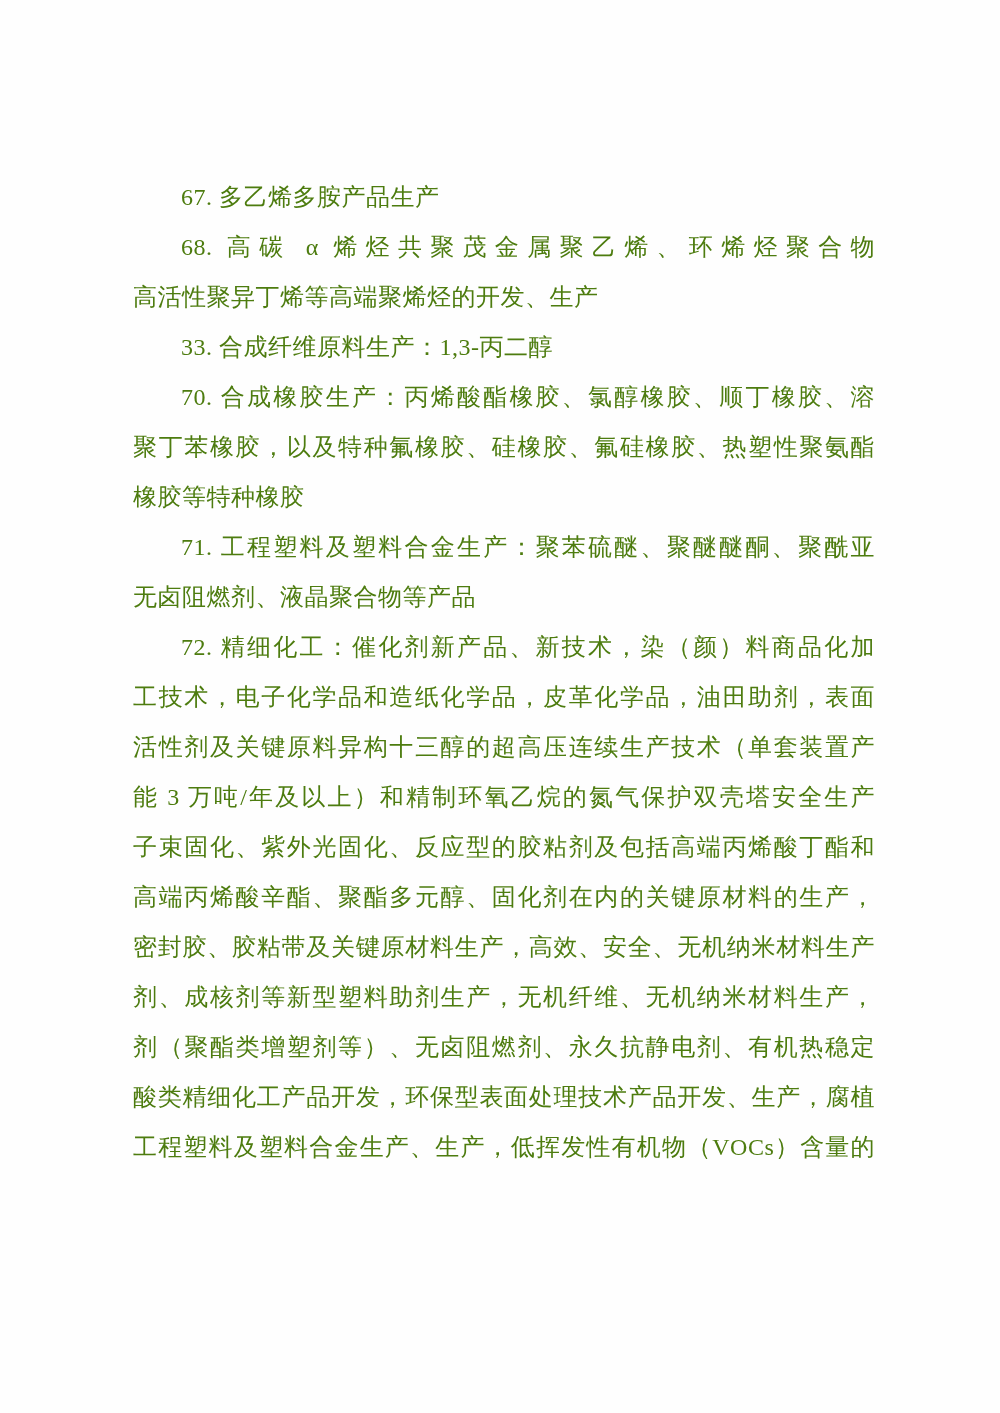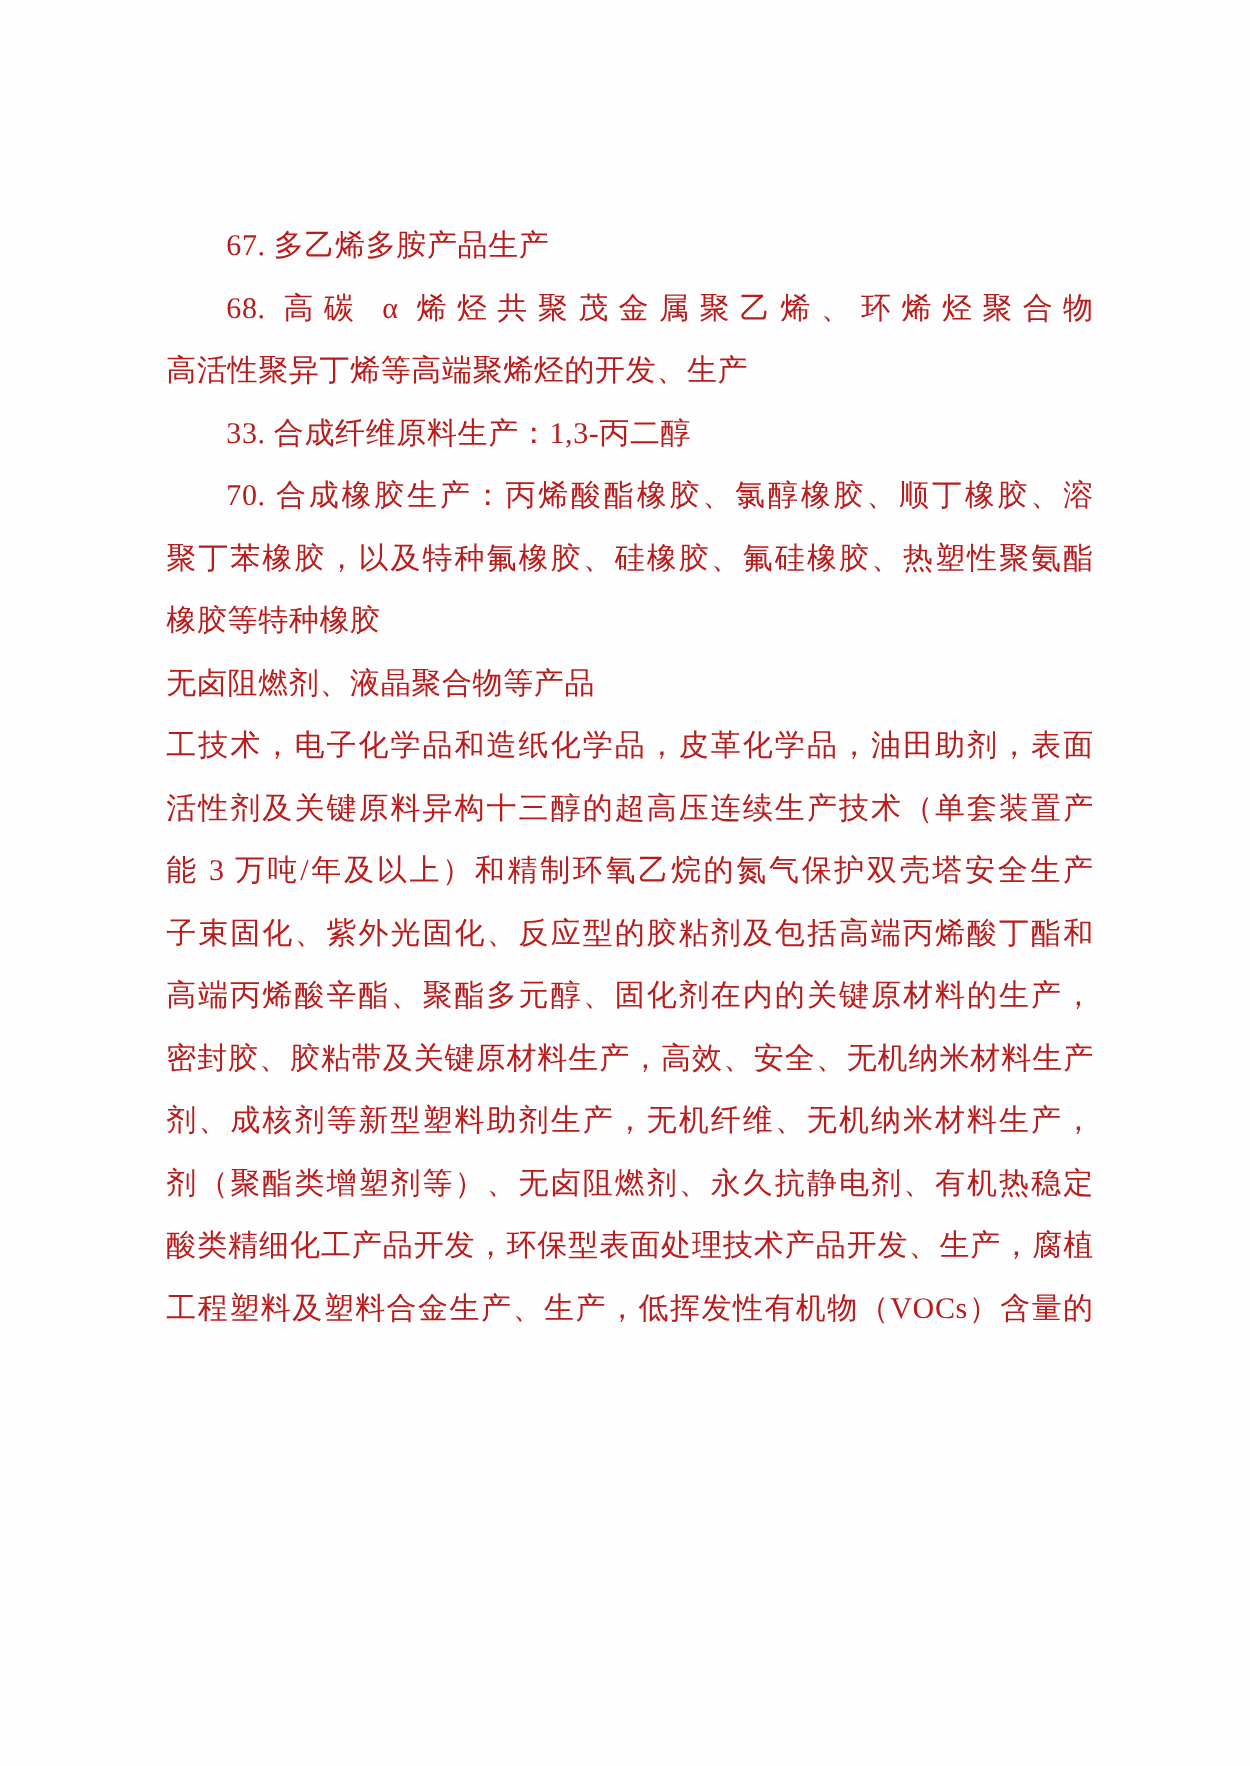--- a/index.html
+++ b/index.html
@@ -15,21 +15,21 @@
     overflow: hidden;
   }
   .textblock {
     position: absolute;
     left: 133px;
     top: 172px;
     width: 742px;
     font-family: "Liberation Serif", "DejaVu Serif", serif;
     font-size: 24px;
     line-height: 50px;
-    color: #b91c1c;
+    color: #4d7c0f;
     letter-spacing: 0.5px;
   }
   .para {
     margin: 0;
     padding: 0;
   }
   .line {
     height: 50px;
     overflow: hidden;
     text-align: justify;
@@ -62,24 +62,26 @@
       <div class="line indent end">33. 合成纤维原料生产：1,3-丙二醇</div>
     </div>
 
     <div class="para">
       <div class="line indent">70. 合成橡胶生产：丙烯酸酯橡胶、氯醇橡胶、顺丁橡胶、溶</div>
       <div class="line">聚丁苯橡胶，以及特种氟橡胶、硅橡胶、氟硅橡胶、热塑性聚氨酯</div>
       <div class="line end">橡胶等特种橡胶</div>
     </div>
 
     <div class="para">
+      <div class="line indent">71. 工程塑料及塑料合金生产：聚苯硫醚、聚醚醚酮、聚酰亚</div>
       <div class="line end">无卤阻燃剂、液晶聚合物等产品</div>
     </div>
 
     <div class="para">
+      <div class="line indent">72. 精细化工：催化剂新产品、新技术，染（颜）料商品化加</div>
       <div class="line">工技术，电子化学品和造纸化学品，皮革化学品，油田助剂，表面</div>
       <div class="line">活性剂及关键原料异构十三醇的超高压连续生产技术（单套装置产</div>
       <div class="line">能 3 万吨/年及以上）和精制环氧乙烷的氮气保护双壳塔安全生产</div>
       <div class="line">子束固化、紫外光固化、反应型的胶粘剂及包括高端丙烯酸丁酯和</div>
       <div class="line">高端丙烯酸辛酯、聚酯多元醇、固化剂在内的关键原材料的生产，</div>
       <div class="line">密封胶、胶粘带及关键原材料生产，高效、安全、无机纳米材料生产</div>
       <div class="line">剂、成核剂等新型塑料助剂生产，无机纤维、无机纳米材料生产，</div>
       <div class="line">剂（聚酯类增塑剂等）、无卤阻燃剂、永久抗静电剂、有机热稳定</div>
       <div class="line">酸类精细化工产品开发，环保型表面处理技术产品开发、生产，腐植</div>
       <div class="line">工程塑料及塑料合金生产、生产，低挥发性有机物（VOCs）含量的密</div>

